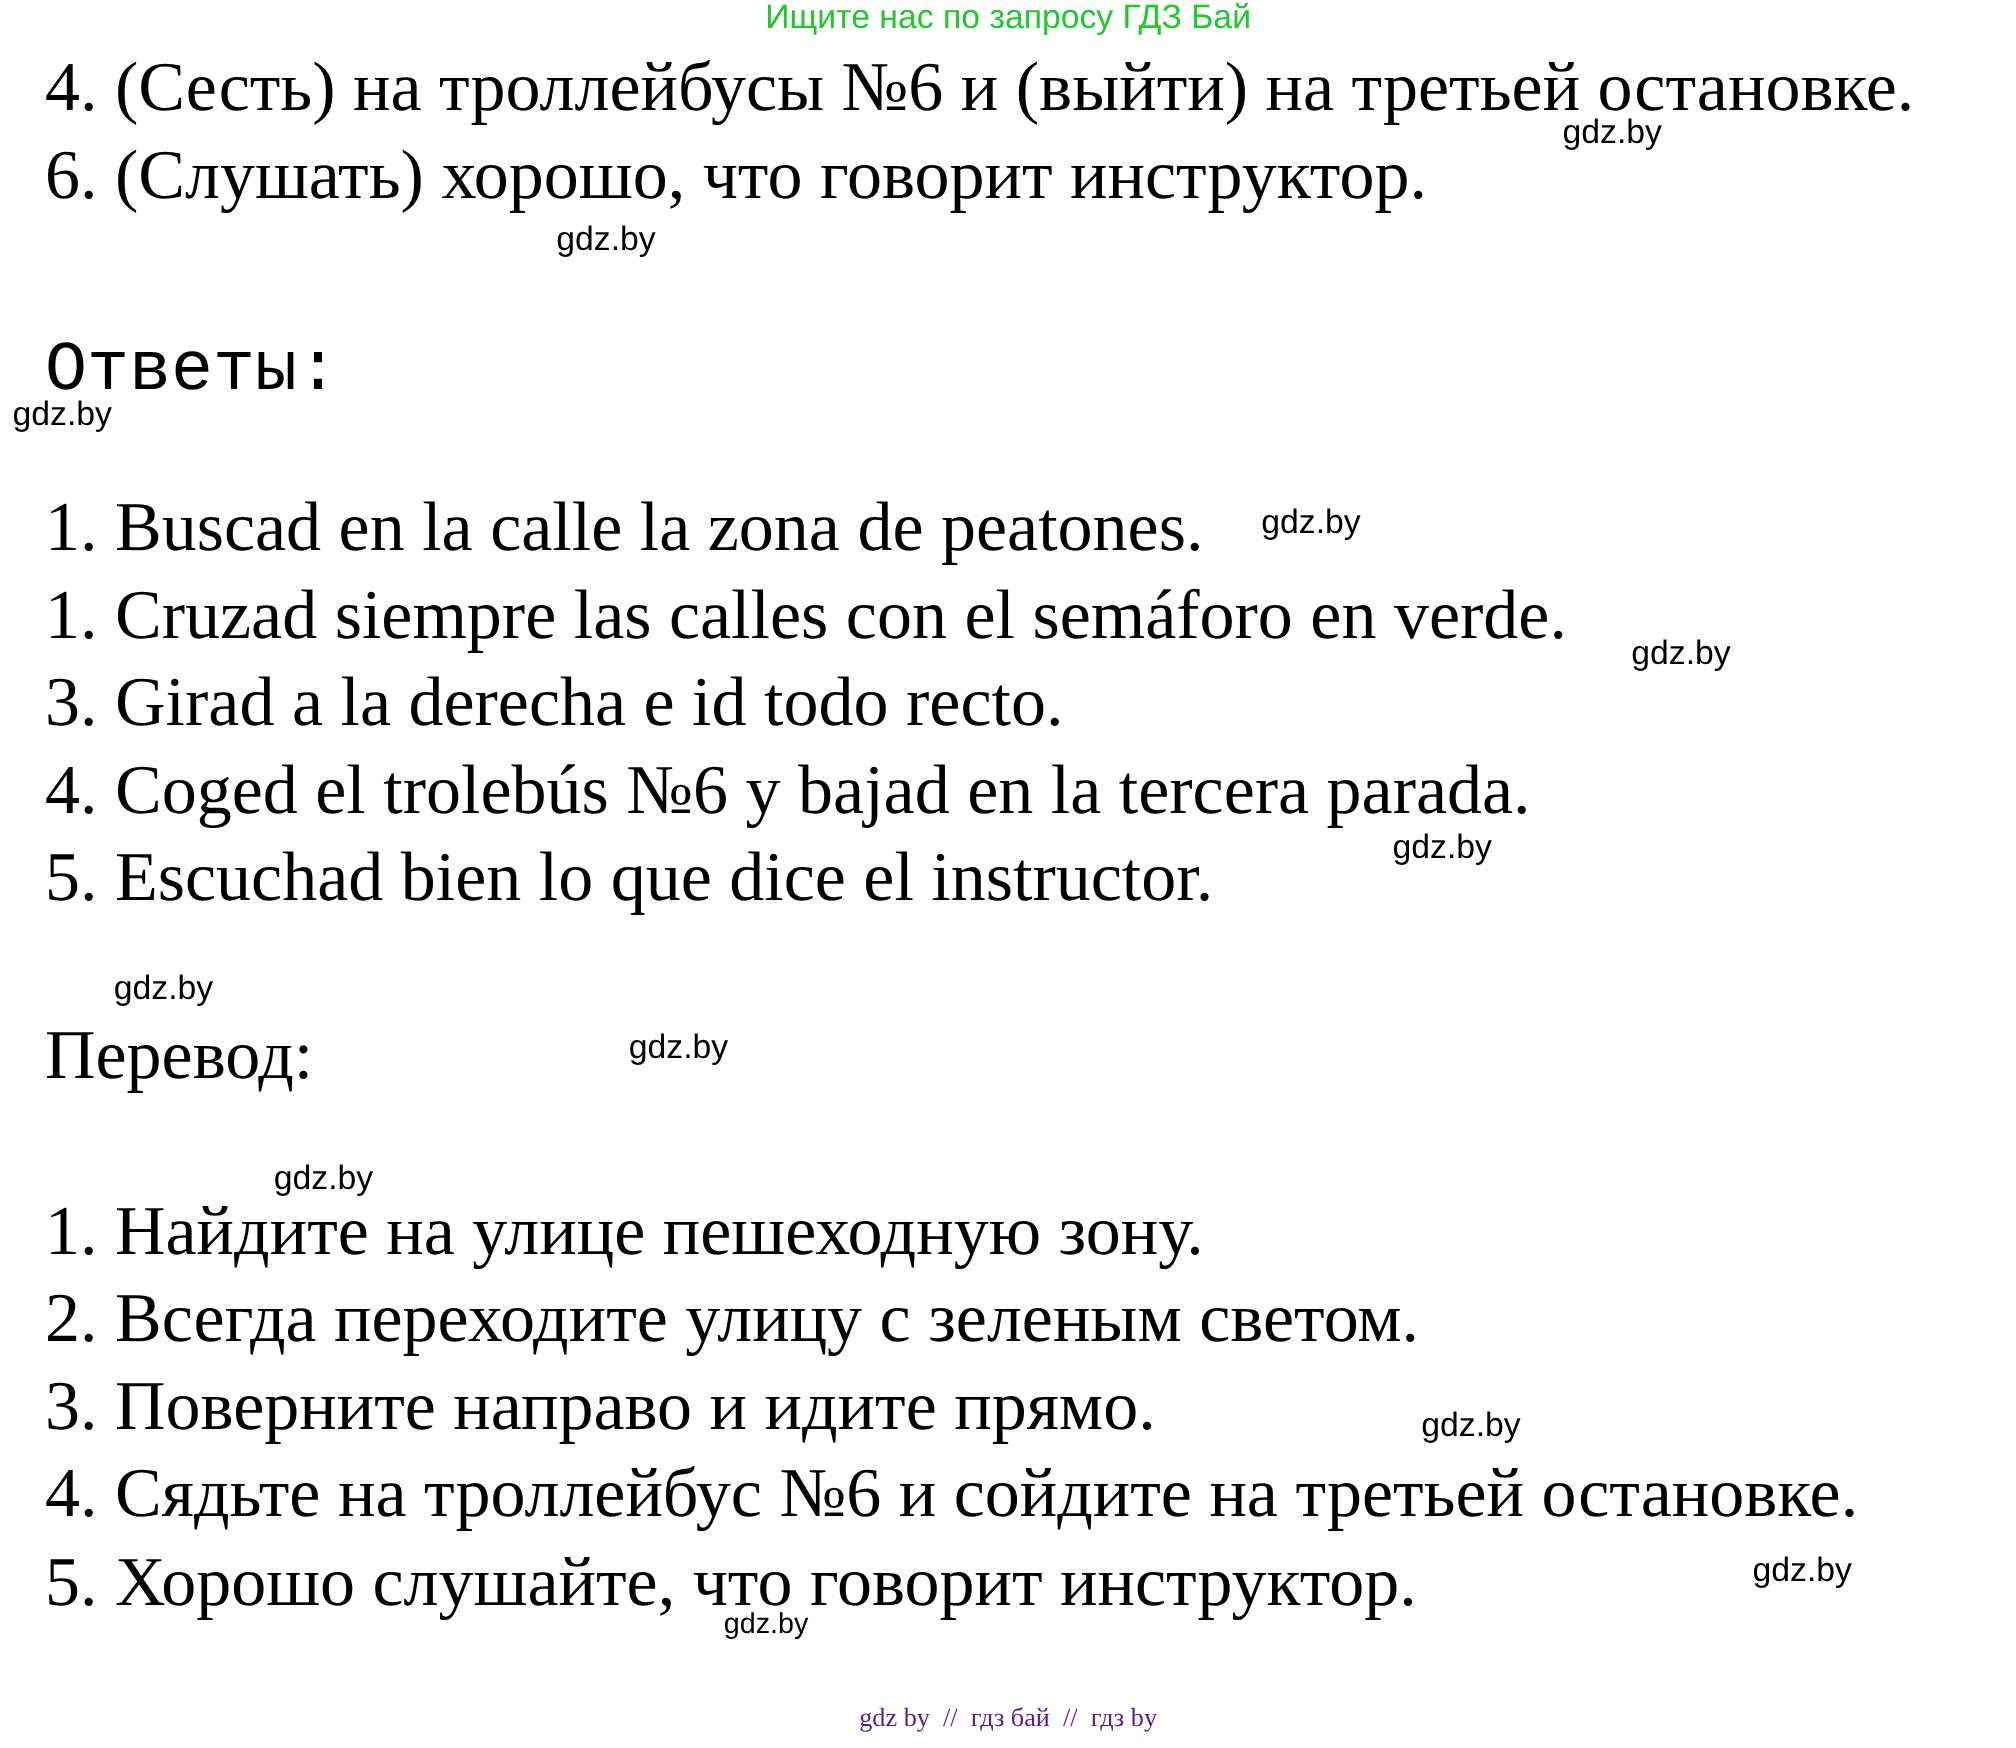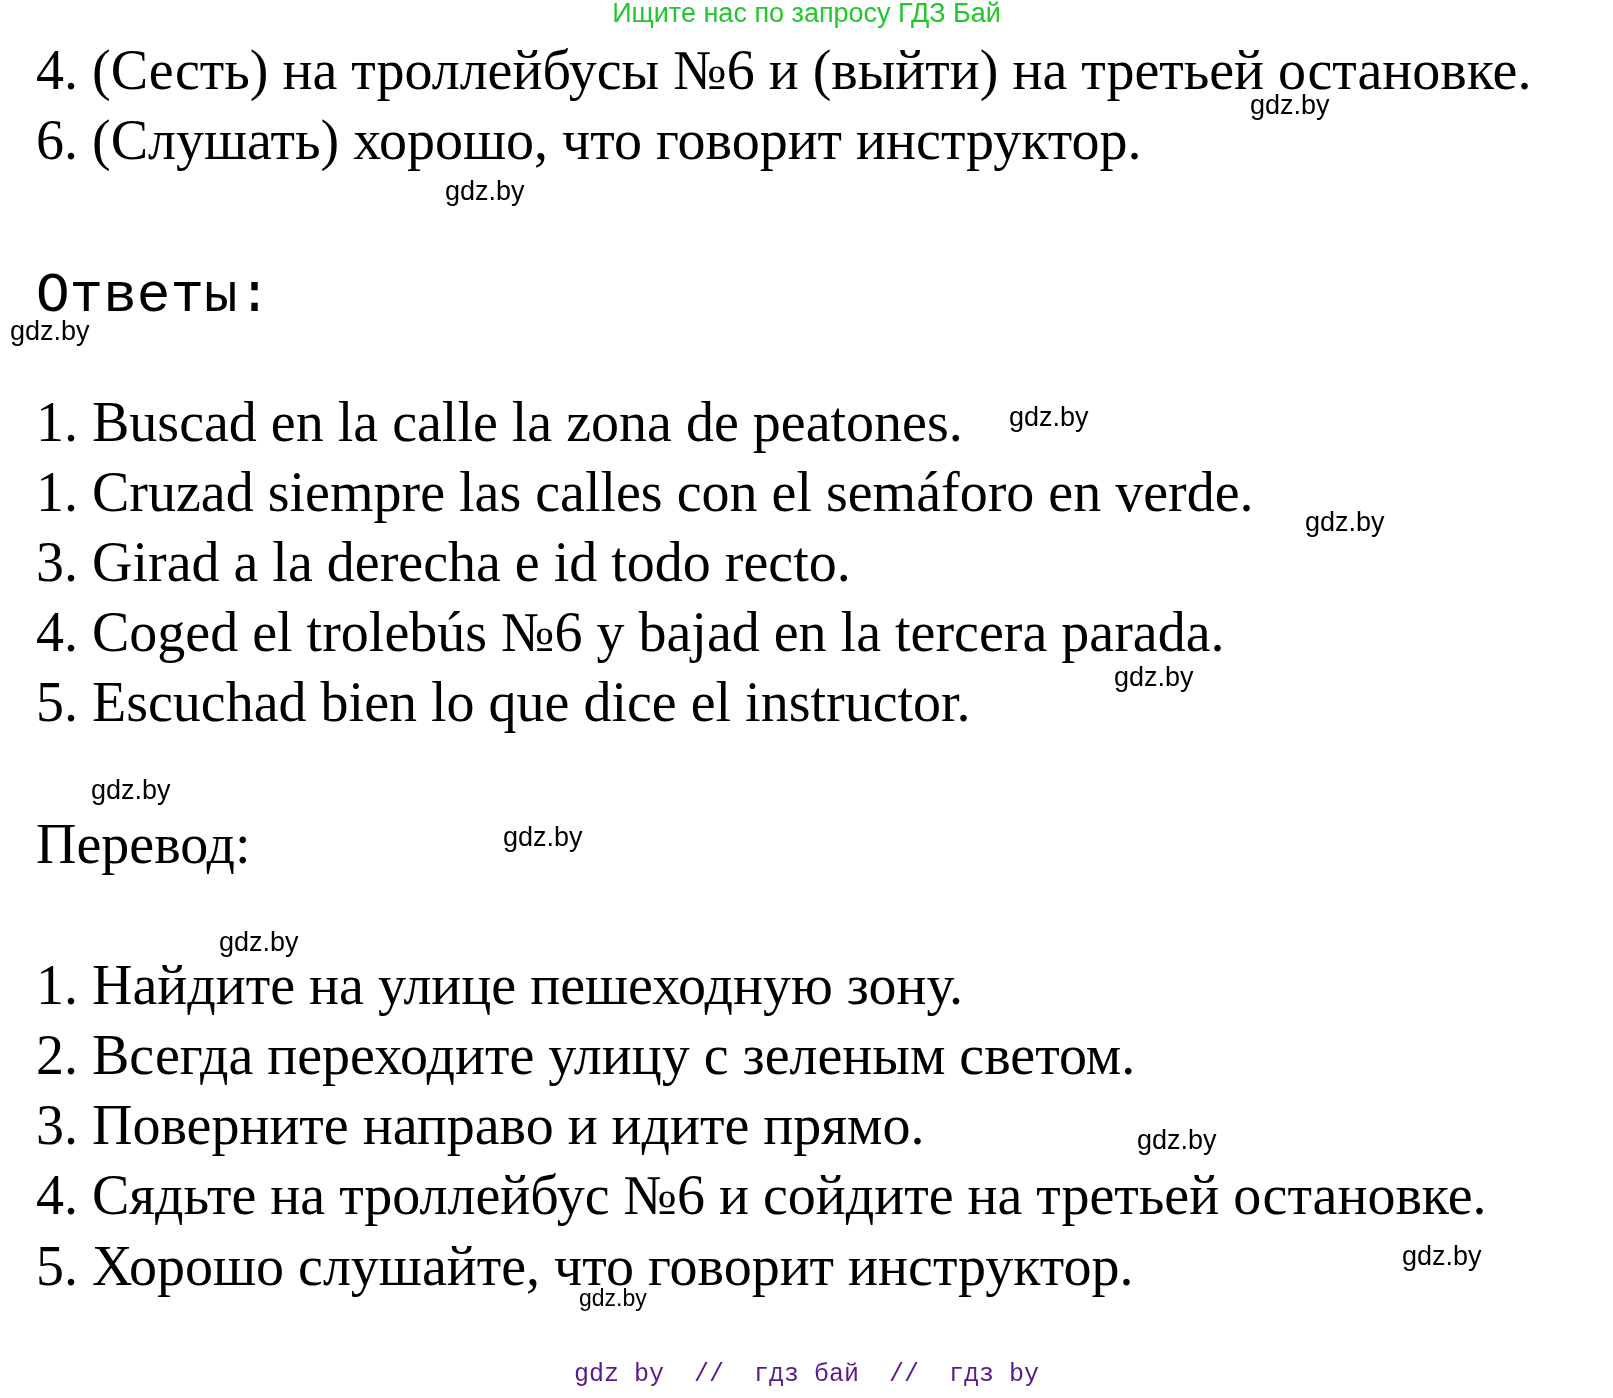--- a/index.html
+++ b/index.html
@@ -15,21 +15,21 @@
     }
     .wm {
       position: absolute; white-space: nowrap;
       font-family: "Liberation Sans", sans-serif; font-size: 27px; color: #000000;
       line-height: 1;
       text-align: right;
     }
     .wm.small { font-size: 23px; }
     .footer {
       position: absolute; top: 1374px; left: 0; width: 100%; text-align: center;
-      font-family: Liberation Mono, monospace; font-size: 25px; color: #5b1a8b;
+      font-family: Liberation Serif, serif; font-size: 21px; color: #5b1a8b;
       line-height: 1; transform: translateY(-50%);
     }
   </style>
 </head>
 <body>
 
 <div class="banner">Ищите нас по запросу ГДЗ Бай</div>
 
 <div>
   <div class="line" style="top:42px;">4. (Сесть) на троллейбусы №6 и (выйти) на третьей остановке.</div>

